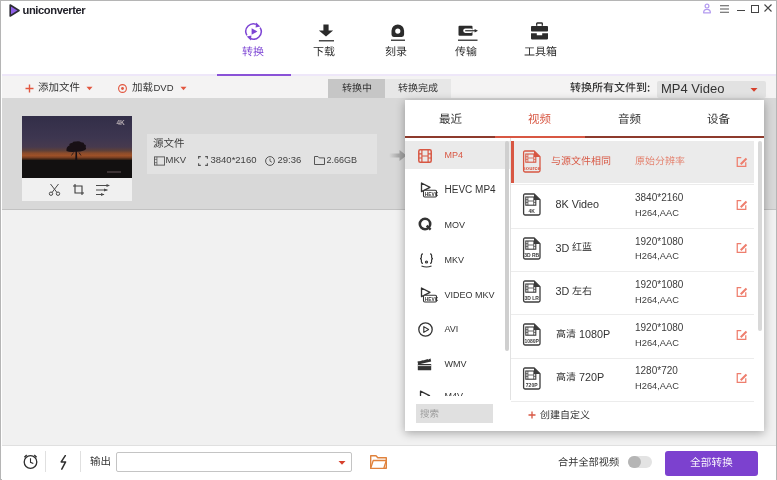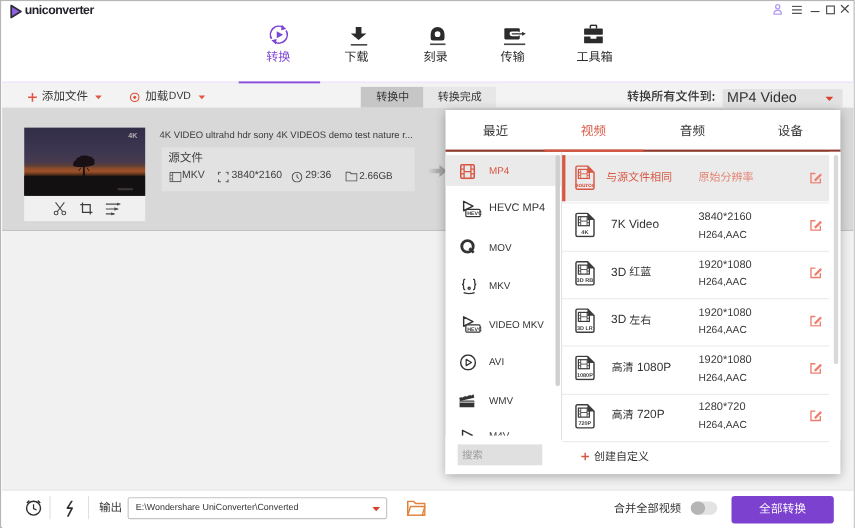--- a/index.html
+++ b/index.html
@@ -174,21 +174,20 @@
       </g>
     </svg>
 <svg class="abs" style="left:95px;top:182.5px" width="14" height="12" viewBox="0 0 14 12">
 <g stroke="#4a4a4a" stroke-width="1.1" fill="none">
 <path d="M0 1.5 H11.5 M0 6 H11.5 M0 10.5 H8"></path>
       </g>
 <path d="M10.5 0 L14 1.5 L10.5 3 Z" fill="#4a4a4a"></path>
 <path d="M8 4.5 L11.5 6 L8 7.5 Z" fill="#4a4a4a"></path>
 <path d="M5 9 L8.5 10.5 L5 12 Z" fill="#4a4a4a"></path>
     </svg>
-<div class="abs" style="left:144.0px;top:114.5px;font-size:8.6px;color:#3a3a3a;font-weight:normal;line-height:12.9px;white-space:nowrap">4K VIDEO ultrahd hdr sony 4K VIDEOS demo test nature r...</div>
 <div class="abs" style="left:146px;top:133px;width:230px;height:40px;background:#e2e2e2"></div>
 <div style="position:absolute;left:152.0px;top:135.2px;width:32px;height:15px"><svg width="31.5" height="14.7" viewBox="0 0 31.5 14.7">
         <g fill="#3b3b3b" transform="translate(0,10.9) scale(0.010500,-0.010500)">
           <use href="#g27" x="0"></use>
           <use href="#g14" x="1000"></use>
           <use href="#g15" x="2000"></use>
         </g>
       </svg></div>
 <svg class="abs" style="left:153px;top:154.5px" width="11" height="10" viewBox="0 0 12 10">
 <rect x="0.5" y="0.5" width="11" height="9" fill="none" stroke="#555" stroke-width="1"></rect>
@@ -332,21 +331,21 @@
 <path d="M10.2 6.5 V10.7 H1.3 V1.8 H5.5" fill="none" stroke="#ee7e6d" stroke-width="1.3"></path>
 <path d="M4.2 7.8 L10.2 1.8 L11.7 3.3 L5.7 9.3 Z" fill="#ee7e6d"></path>
       </svg>
 <svg class="abs" style="left:116.5px;top:93.3px" width="19" height="23" viewBox="0 0 19 23">
         <path d="M1.6 2.4 Q1.6 1 3 1 H12.2 L18 6.8 V20.6 Q18 22 16.6 22 H3 Q1.6 22 1.6 20.6 Z" fill="none" stroke="#3c3c3c" stroke-width="1.3" stroke-linejoin="round"></path>
         <path d="M12 1 L18 7 L12 7 Z" fill="#3c3c3c"></path>
         <rect x="3.8" y="4" width="10" height="8.2" fill="none" stroke="#3c3c3c" stroke-width="1.1"></rect>
         <path d="M5.9 4 V12.2 M11.7 4 V12.2 M3.8 6.7 H5.9 M3.8 9.4 H5.9 M11.7 6.7 H13.8 M11.7 9.4 H13.8 M5.9 8 H11.7" stroke="#3c3c3c" stroke-width="0.75"></path>
         <text x="9.7" y="19.8" font-size="5.0" font-weight="bold" fill="#3c3c3c" text-anchor="middle" font-family="Liberation Sans">4K</text>
       </svg>
-<div class="abs" style="left:150.5px;top:96.2px;font-size:10.8px;color:#333;font-weight:normal;line-height:16.2px;white-space:nowrap">7K Video</div>
+<div class="abs" style="left:150.5px;top:96.2px;font-size:10.8px;color:#333;font-weight:normal;line-height:16.2px;white-space:nowrap">8K Video</div>
 <div class="abs" style="left:230.0px;top:90.2px;font-size:10.0px;color:#3c3c3c;font-weight:normal;line-height:15.0px;white-space:nowrap">3840*2160</div>
 <div class="abs" style="left:230.0px;top:105.9px;font-size:9.3px;color:#3c3c3c;font-weight:normal;line-height:14.0px;white-space:nowrap">H264,AAC</div>
 <div class="abs" style="left:106px;top:127.6px;width:243px;height:1px;background:#ececec"></div>
 <svg class="abs" style="left:331px;top:99.1px" width="11.5" height="11.5" viewBox="0 0 12 12">
 <path d="M10.2 6.5 V10.7 H1.3 V1.8 H5.5" fill="none" stroke="#ee7e6d" stroke-width="1.3"></path>
 <path d="M4.2 7.8 L10.2 1.8 L11.7 3.3 L5.7 9.3 Z" fill="#ee7e6d"></path>
       </svg>
 <svg class="abs" style="left:116.5px;top:136.6px" width="19" height="23" viewBox="0 0 19 23">
         <path d="M1.6 2.4 Q1.6 1 3 1 H12.2 L18 6.8 V20.6 Q18 22 16.6 22 H3 Q1.6 22 1.6 20.6 Z" fill="none" stroke="#3c3c3c" stroke-width="1.3" stroke-linejoin="round"></path>
         <path d="M12 1 L18 7 L12 7 Z" fill="#3c3c3c"></path>
@@ -464,21 +463,20 @@
 <path d="M6.3 0.6 L2.2 6.9 H6.6 L2.8 14.2" fill="none" stroke="#2f2f2f" stroke-width="1.5" stroke-linejoin="round" stroke-linecap="round"></path>
     </svg>
 <div class="abs" style="left:78.5px;top:450px;width:1px;height:21px;background:#e0e0e0"></div>
 <div style="position:absolute;left:89.0px;top:453.2px;width:22px;height:15px"><svg width="21.0" height="14.7" viewBox="0 0 21.0 14.7">
         <g fill="#333333" transform="translate(0,10.9) scale(0.010500,-0.010500)">
           <use href="#g8" x="0"></use>
           <use href="#g56" x="1000"></use>
         </g>
       </svg></div>
 <div class="abs" style="left:115px;top:451px;width:236px;height:20px;background:#fff;border:1px solid #c4c4c4;border-radius:2px;box-sizing:border-box"></div>
-<div class="abs" style="left:122.5px;top:454.9px;font-size:8.1px;color:#333;font-weight:normal;line-height:12.1px;white-space:nowrap">E:\Wondershare UniConverter\Converted</div>
 <svg class="abs" style="left:337px;top:458.5px" width="8" height="6" viewBox="0 0 8 6">
       <path d="M0.5 1 L4 4.8 L7.5 1 Z" fill="#d6402c"></path>
     </svg>
 <svg class="abs" style="left:369px;top:453.5px" width="17" height="14" viewBox="0 0 17 14">
 <path d="M0.7 13.3 V0.7 H6 L7.8 2.8 H16.3 V13.3 Z" fill="none" stroke="#e0823c" stroke-width="1.4" stroke-linejoin="round"></path>
 <path d="M0.7 13.3 L3.2 5.5 H16.3 L13.8 13.3 Z" fill="#fff" stroke="#e0823c" stroke-width="1.3" stroke-linejoin="round"></path>
     </svg>
 <div style="position:absolute;left:557.0px;top:453.5px;width:62px;height:14px"><svg width="61.2" height="14.3" viewBox="0 0 61.2 14.3">
         <g fill="#333333" transform="translate(0,10.6) scale(0.010200,-0.010200)">
           <use href="#g57" x="0"></use>

